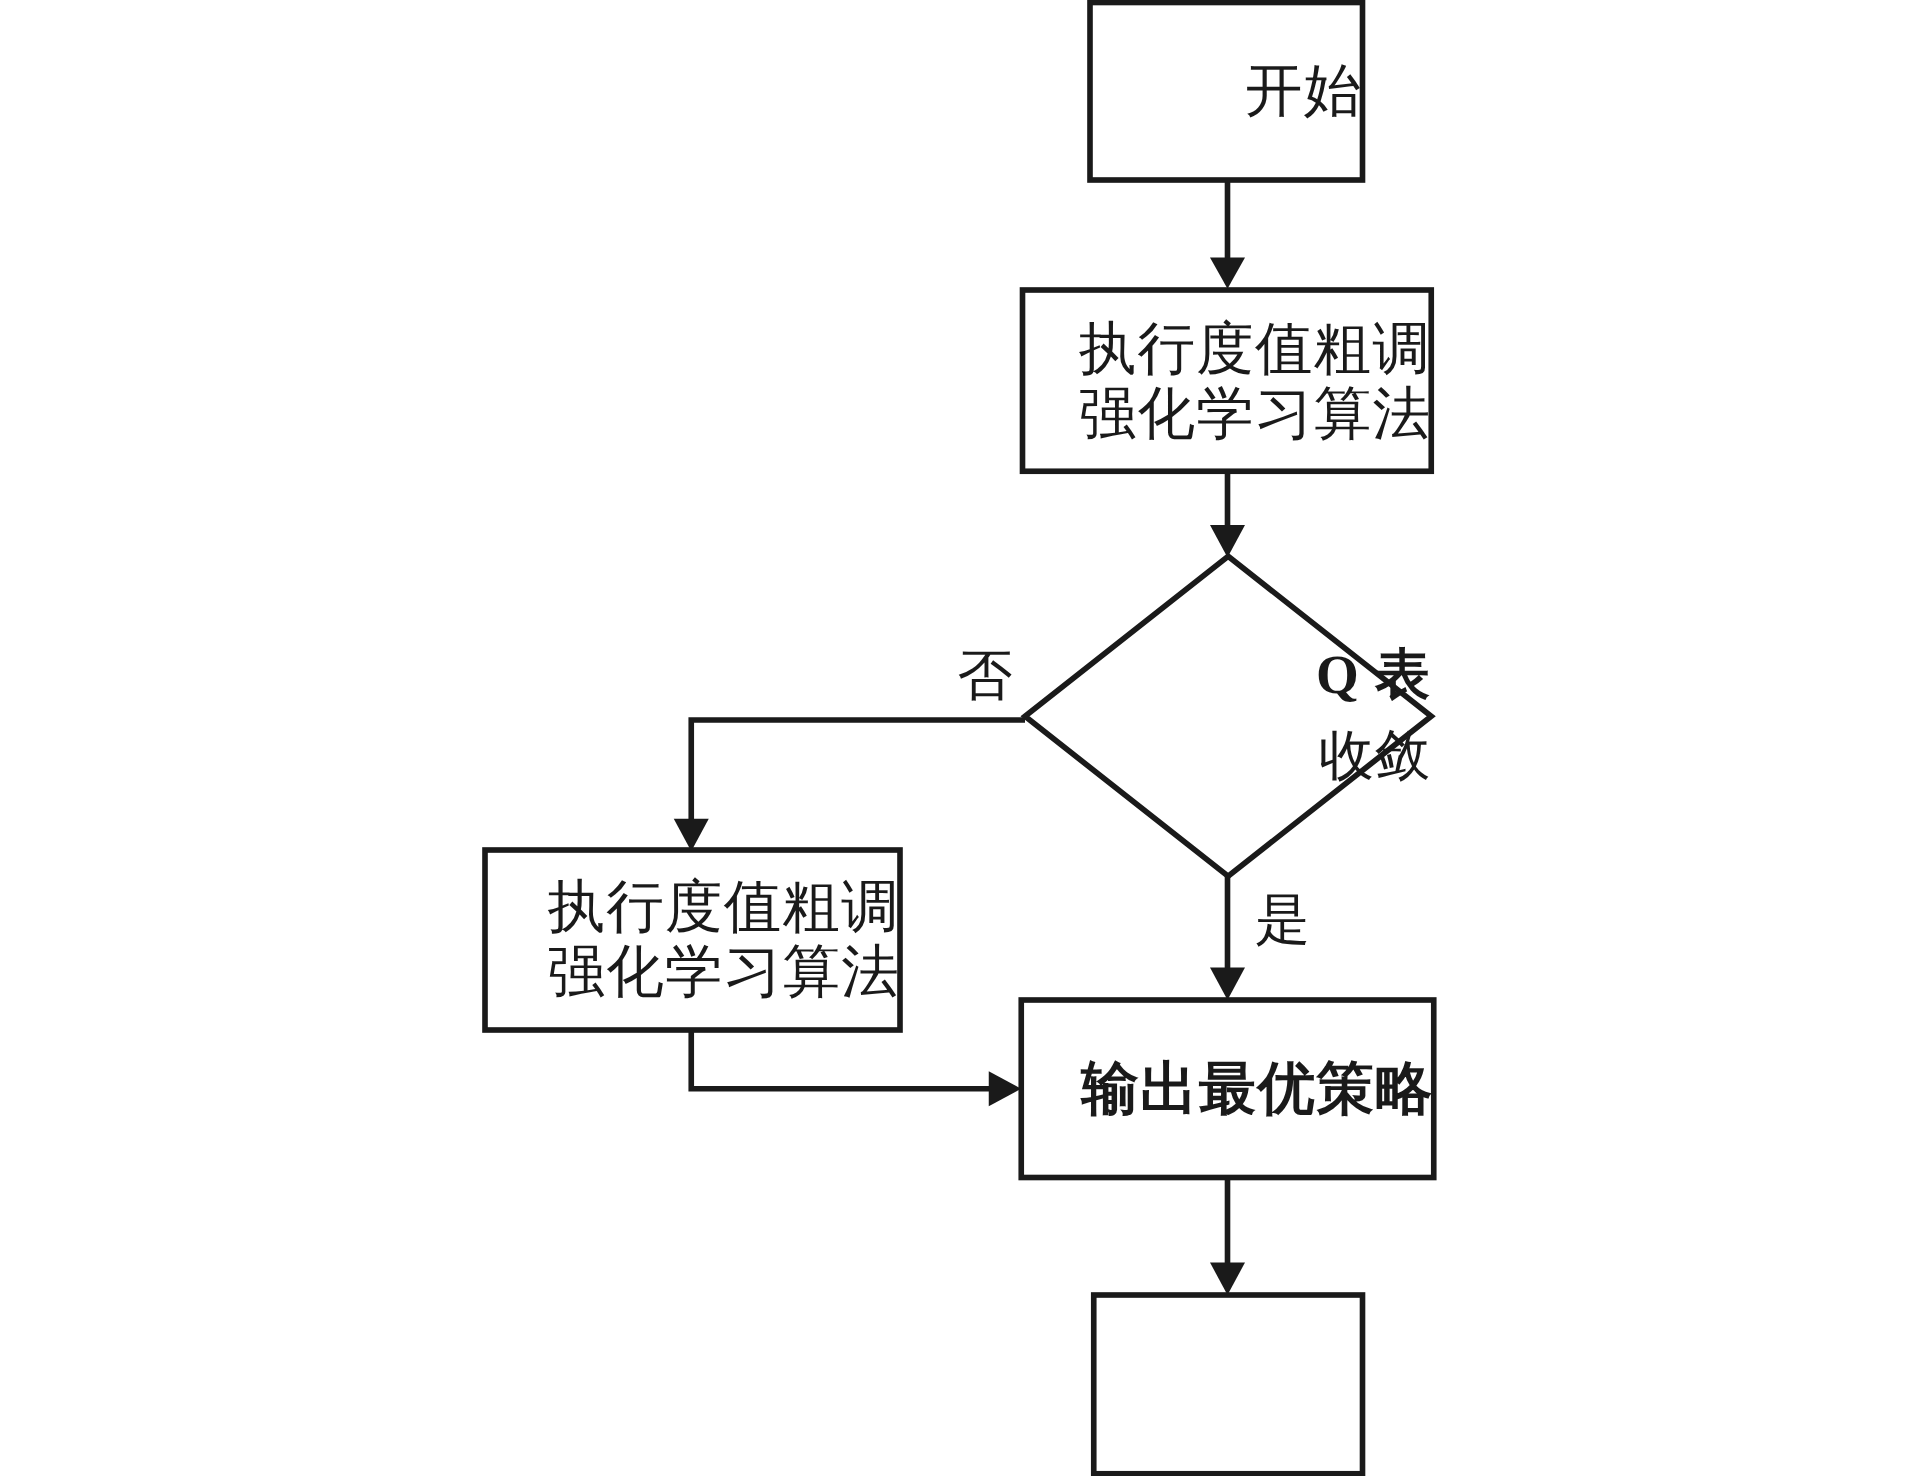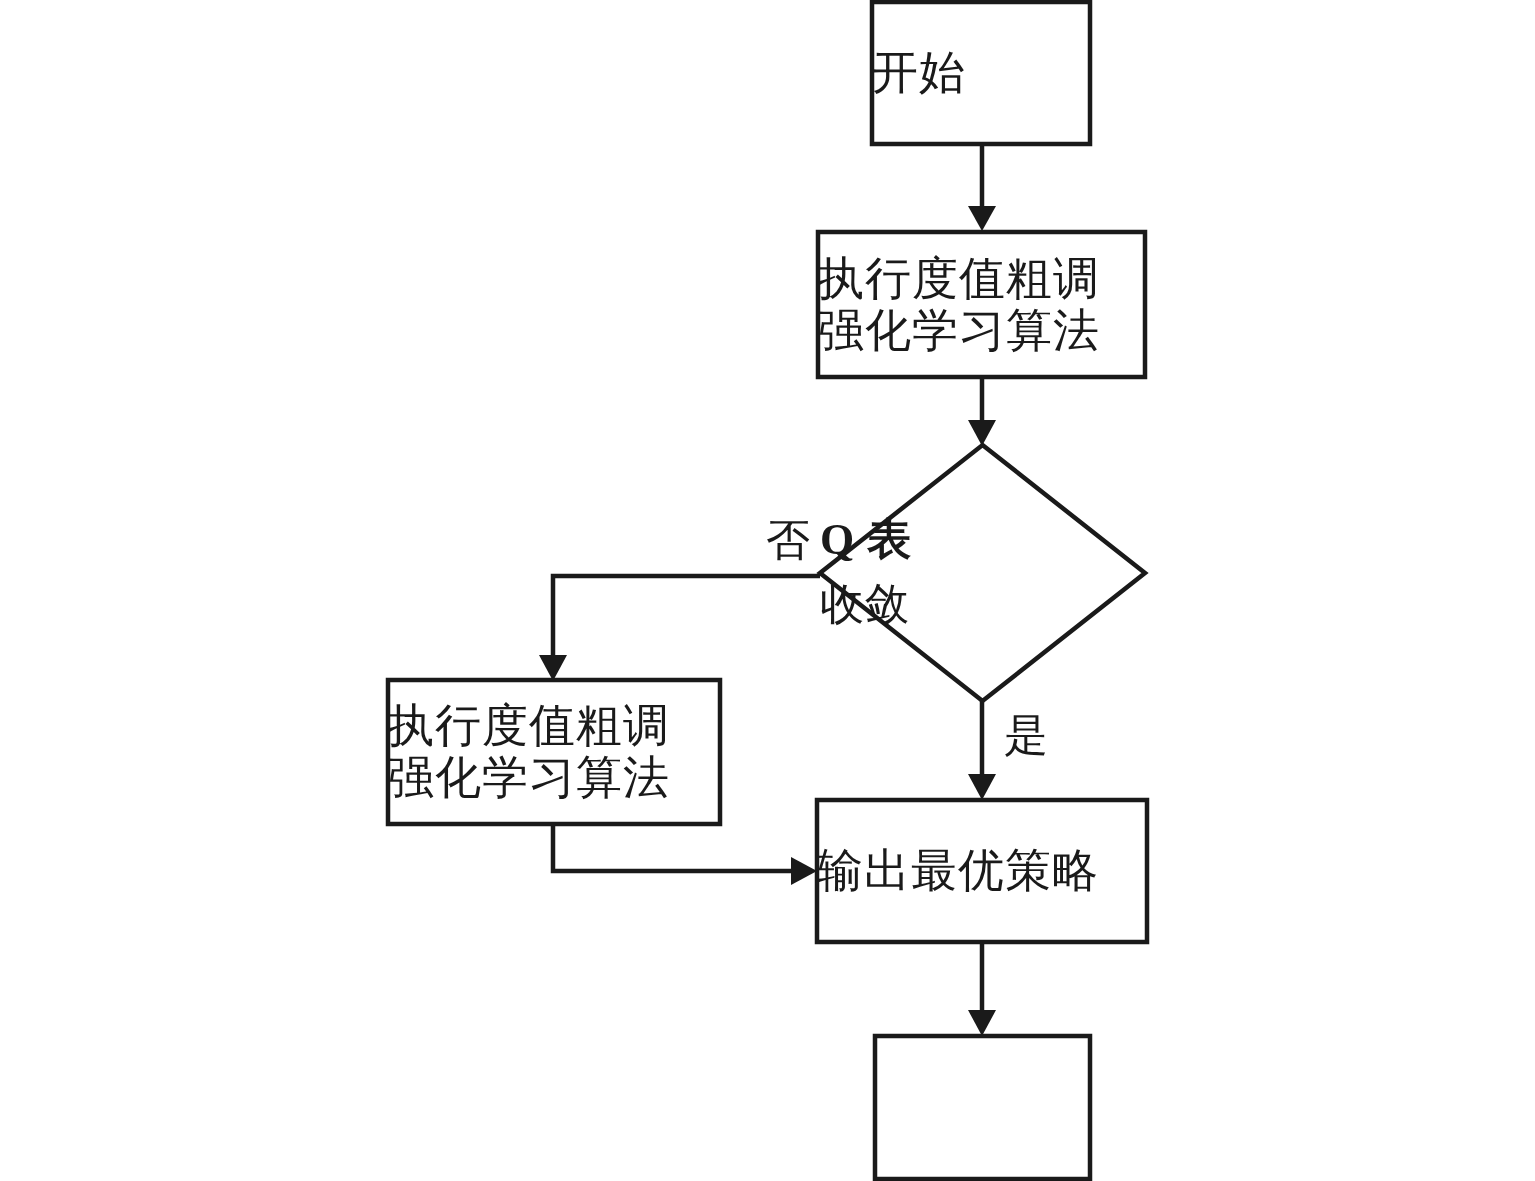--- a/index.html
+++ b/index.html
@@ -36,21 +36,21 @@
     stroke-linejoin: miter;
   }
   .arrowhead {
     fill: #1a1a1a;
     stroke: none;
   }
   .node-text {
     position: absolute;
     display: flex;
     flex-direction: column;
-    align-items: flex-start;
+    align-items: flex-end;
     justify-content: center;
     text-align: center;
     color: #1a1a1a;
     font-family: "Liberation Serif", "DejaVu Serif", serif;
     font-size: 46px;
     line-height: 1.12;
     letter-spacing: 1px;
     white-space: pre;
     pointer-events: none;
   }
@@ -135,21 +135,21 @@
   <div class="node-text decision-text" style="left:820px; top:445px; width:325px; height:256px;">
     <span class="line q-serif">Q 表</span>
     <span class="line">收敛</span>
   </div>
 
   <div class="node-text" style="left:388px; top:680px; width:332px; height:144px;">
     <span class="line">执行度值粗调</span>
     <span class="line">强化学习算法</span>
   </div>
 
-  <div class="node-text" style="left:817px; top:800px; width:330px; height:142px;">
+  <div class="node-text" style="left:817px; top:800px; width:330px; height:142px;font-weight:bold;">
     <span class="line">输出最优策略</span>
   </div>
 
 
   <div class="edge-label" style="left:766px; top:519px;">否</div>
 
   <div class="edge-label" style="left:1004px; top:714px;">是</div>
 
 </div>
 

